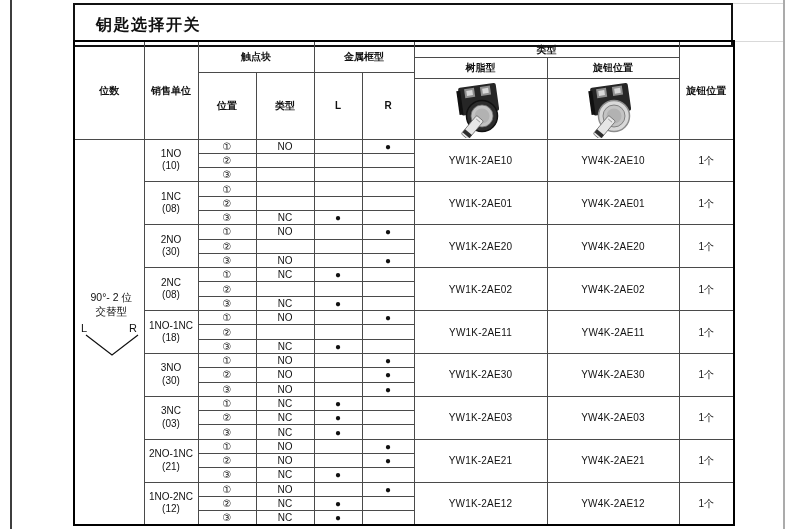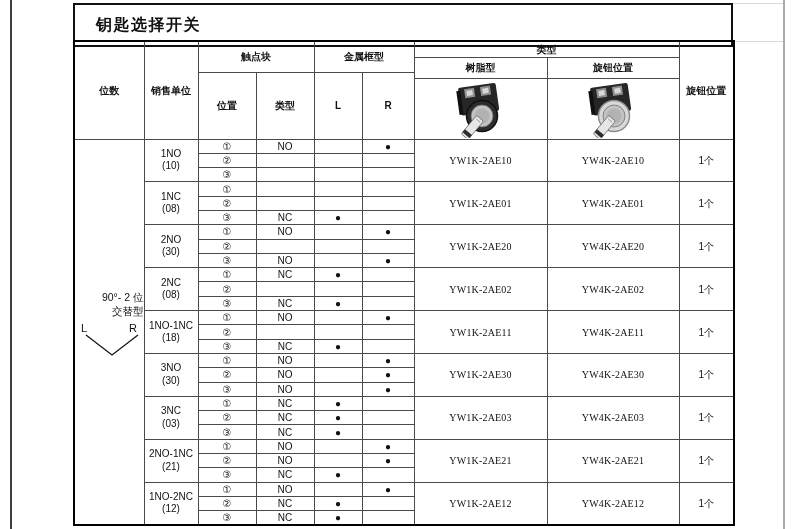--- a/index.html
+++ b/index.html
@@ -25,28 +25,28 @@
     border-collapse:collapse; table-layout:fixed;
     border:2px solid #000;
   }
   table.main td {
     border:1px solid #4a4a4a; padding:0; overflow:hidden;
     text-align:center; vertical-align:middle;
     font-size:10px; line-height:1.1; white-space:nowrap;
   }
   tr.grp td { border-top:1.5px solid #000; }
   td.hd { font-weight:bold; font-size:11px; }
-  td.pn { font-size:10px; letter-spacing:0.2px;font-family:Liberation Serif, serif; }
+  td.pn { font-size:10px; letter-spacing:0.2px; }
   td.circ { font-size:10px; }
   td.dot { font-size:11px; line-height:1; }
   td.code-cell { font-size:10px; }
   .code-cell div { line-height:1.25; }
 
   td.posnum-cell { vertical-align:middle; }
-  .pos-block { text-align:right; padding-left:4px; margin-top:-16px; font-size:10.5px; }
+  .pos-block { text-align:center; padding-left:4px; margin-top:-16px; font-size:10.5px; }
   .pos-block .pl { line-height:1.35; }
   .lr-labels { display:flex; justify-content:space-between; width:60px; padding:0 2px; font-size:11px; margin-top:4px; }
   .v-shape { display:block; margin-left:1px; margin-top:-1px; }
 
   .photo { display:block; margin:2px auto 0 auto; }
 </style>
 </head>
 <body>
 
 <div class="page-edge-left"></div>

